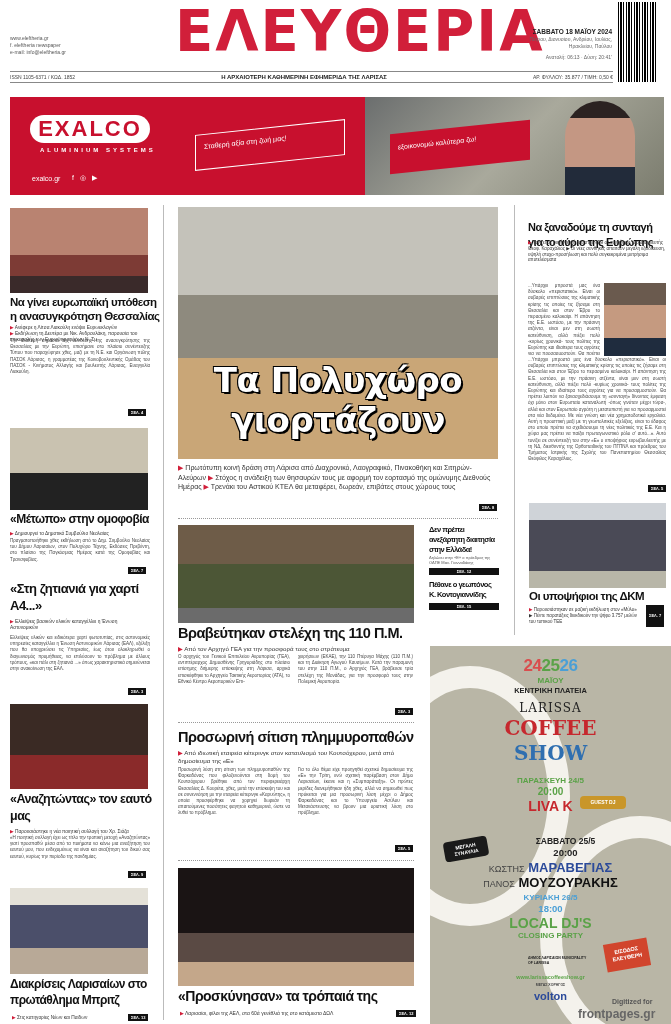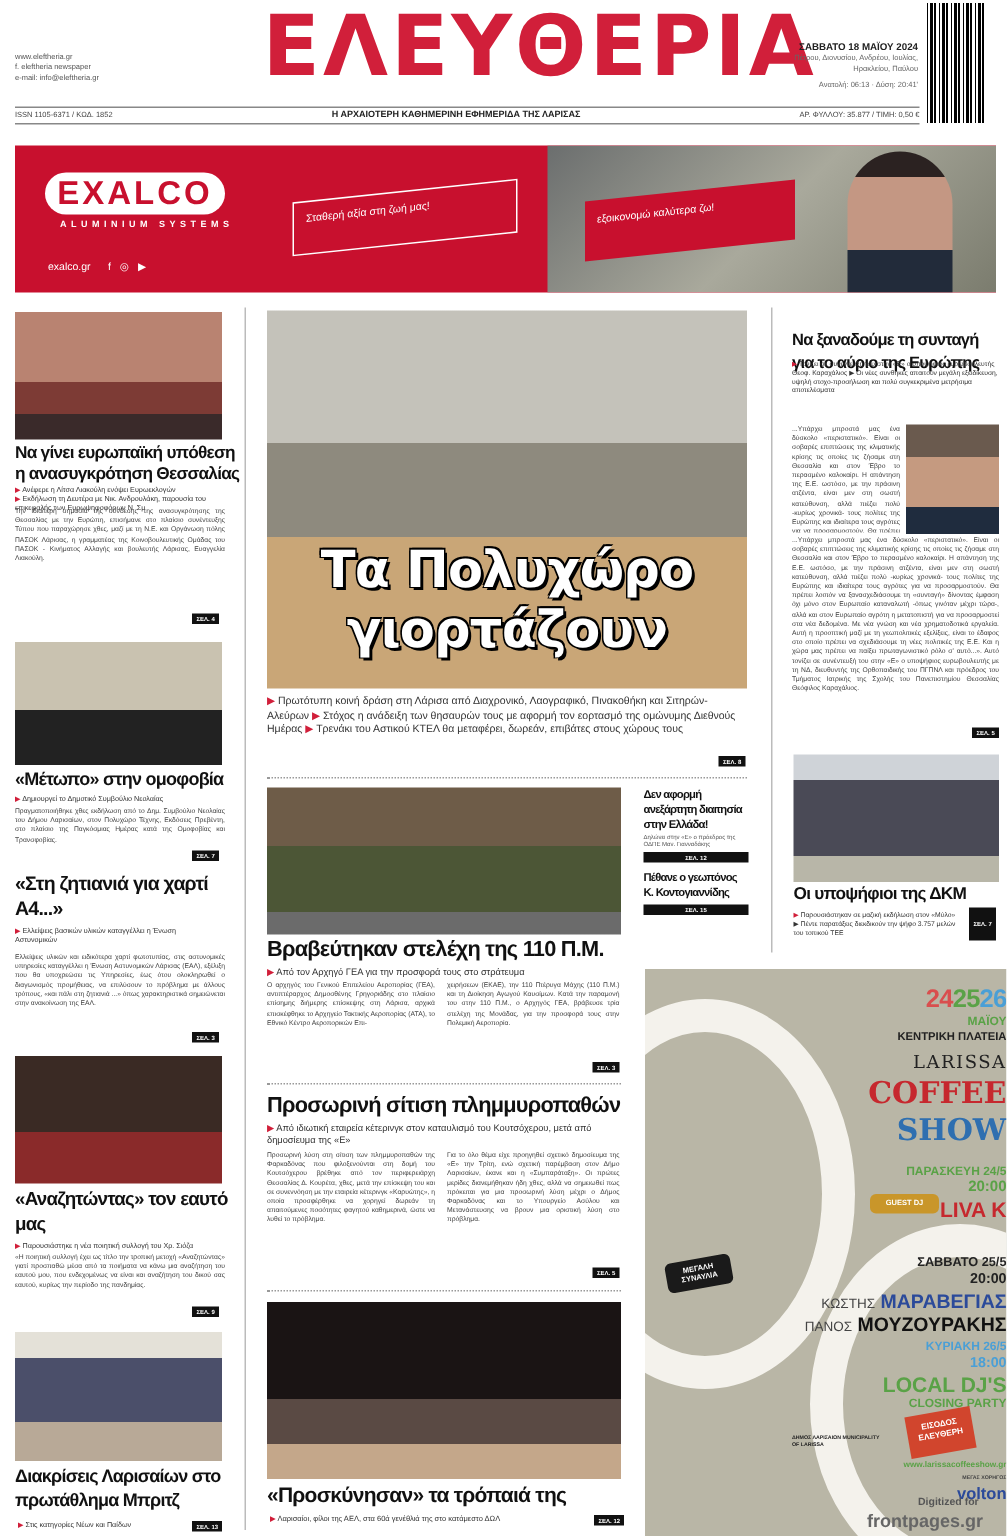--- a/index.html
+++ b/index.html
@@ -26,21 +26,21 @@
 .img{background:#8a8a8a;overflow:hidden;position:absolute}
 .h{font-family:"Liberation Sans",sans-serif;font-weight:bold;color:#111;letter-spacing:-0.5px;position:absolute}
 .lead{position:absolute;font-size:5.5px;line-height:7px;color:#333}
 .lead .arr{color:#d11f3a}
 .body{position:absolute;font-size:4.5px;line-height:6.2px;color:#444;text-align:justify}
 .page{position:absolute;background:#111;color:#fff;font-size:4px;font-weight:bold;padding:1px 3px}
 .vrule{position:absolute;width:1px;background:#bbb}
 .dotted{position:absolute;height:0;border-top:1px dotted #999}
 .coffee{left:430px;top:646px;width:241px;height:378px;background:#b9b6a6;overflow:hidden}
 .coffee .swirl{position:absolute;border:22px solid #f4f2ec;border-radius:50%}
-.c-t{position:absolute;width:241px;text-align:right;font-weight:bold}
+.c-t{position:absolute;width:241px;text-align:center;font-weight:bold}
 .tag{position:absolute;font-weight:bold;color:#fff;text-align:center}
 </style>
 </head>
 <body>
 
 <div class="abs masthead-left">
   <div style="margin-top:30px">www.eleftheria.gr</div>
   <div>f. eleftheria newspaper</div>
   <div>e-mail: info@eleftheria.gr</div>
 </div>
@@ -105,21 +105,21 @@
 <div class="lead" style="left:178px;top:463px;width:320px;font-size:7px;line-height:9.5px">
   <span class="arr">▶ </span><span>Πρωτότυπη κοινή δράση στη Λάρισα από Διαχρονικό, Λαογραφικό, Πινακοθήκη και Σιτηρών-Αλεύρων</span>
   <span class="arr"> ▶ </span><span>Στόχος η ανάδειξη των θησαυρών τους με αφορμή τον εορτασμό της ομώνυμης Διεθνούς Ημέρας</span>
   <span class="arr"> ▶ </span><span>Τρενάκι του Αστικού ΚΤΕΛ θα μεταφέρει, δωρεάν, επιβάτες στους χώρους τους</span>
 </div>
 <div class="page" style="left:479px;top:504px">ΣΕΛ. 8</div>
 <div class="dotted" style="left:178px;top:518px;width:320px"></div>
 
 <div class="img" style="left:178px;top:525px;width:236px;height:98px;background:linear-gradient(#6e5c48 0 40%,#4c5636 40% 85%,#6b6b6b 85%)"></div>
 <div class="abs" style="left:429px;top:525px;width:70px">
-  <div class="h" style="position:relative;font-size:7.5px;line-height:10px">Δεν αφορμή ανεξάρτητη διαιτησία στην Ελλάδα!</div>
+  <div class="h" style="position:relative;font-size:7.5px;line-height:10px">Δεν πρέπει ανεξάρτητη διαιτησία στην Ελλάδα!</div>
   <div style="font-size:4px;color:#555;line-height:5px">Δηλώνει στην «Ε» ο πρόεδρος της ΟΔΠΕ Μαν. Γιανναδάκης</div>
   <div class="page" style="position:relative;margin-top:3px;text-align:center">ΣΕΛ. 12</div>
   <div class="h" style="position:relative;font-size:7.5px;line-height:10px;margin-top:5px">Πέθανε ο γεωπόνος Κ. Κοντογιαννίδης</div>
   <div class="page" style="position:relative;margin-top:3px;text-align:center">ΣΕΛ. 15</div>
 </div>
 <div class="h" style="left:178px;top:625px;width:260px;font-size:14.5px">Βραβεύτηκαν στελέχη της 110 Π.Μ.</div>
 <div class="lead" style="left:178px;top:645px;width:260px;font-size:6.2px"><span class="arr">▶ </span><span>Από τον Αρχηγό ΓΕΑ για την προσφορά τους στο στράτευμα</span></div>
 <div class="body" style="left:178px;top:654px;width:112px">Ο αρχηγός του Γενικού Επιτελείου Αεροπορίας (ΓΕΑ), αντιπτέραρχος Δημοσθένης Γρηγοριάδης στο πλαίσιο επίσημης διήμερης επίσκεψης στη Λάρισα, αρχικά επισκέφθηκε το Αρχηγείο Τακτικής Αεροπορίας (ΑΤΑ), το Εθνικό Κέντρο Αεροπορικών Επι-</div>
 <div class="body" style="left:298px;top:654px;width:115px">χειρήσεων (ΕΚΑΕ), την 110 Πτέρυγα Μάχης (110 Π.Μ.) και τη Διοίκηση Αγωγού Καυσίμων. Κατά την παραμονή του στην 110 Π.Μ., ο Αρχηγός ΓΕΑ, βράβευσε τρία στελέχη της Μονάδας, για την προσφορά τους στην Πολεμική Αεροπορία.</div>
 <div class="page" style="left:395px;top:708px">ΣΕΛ. 3</div>

